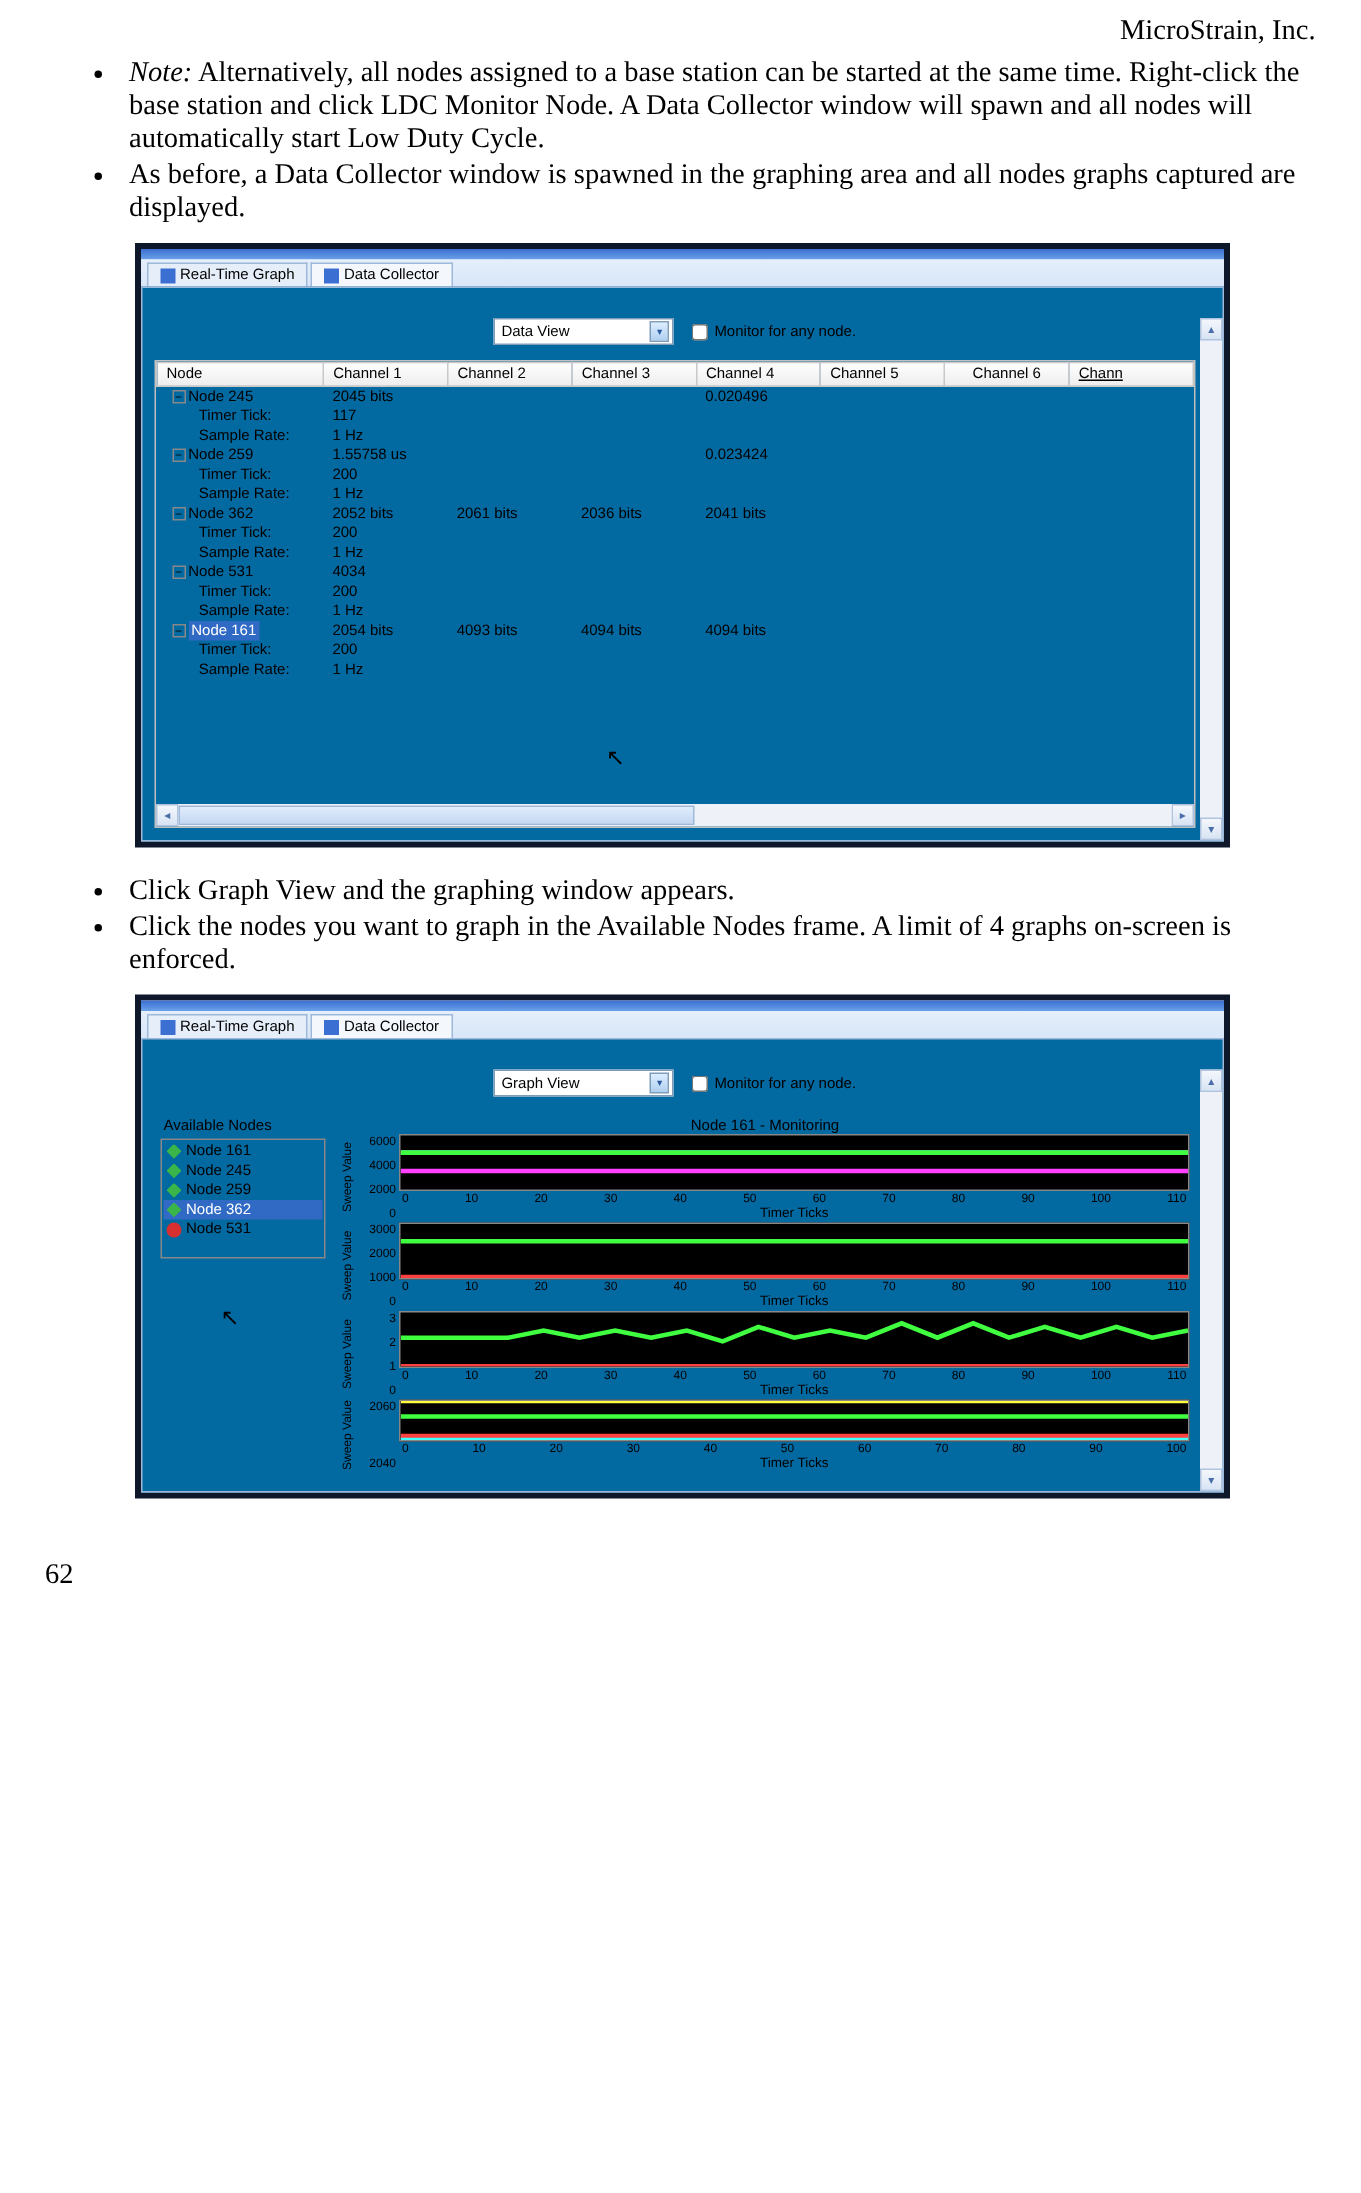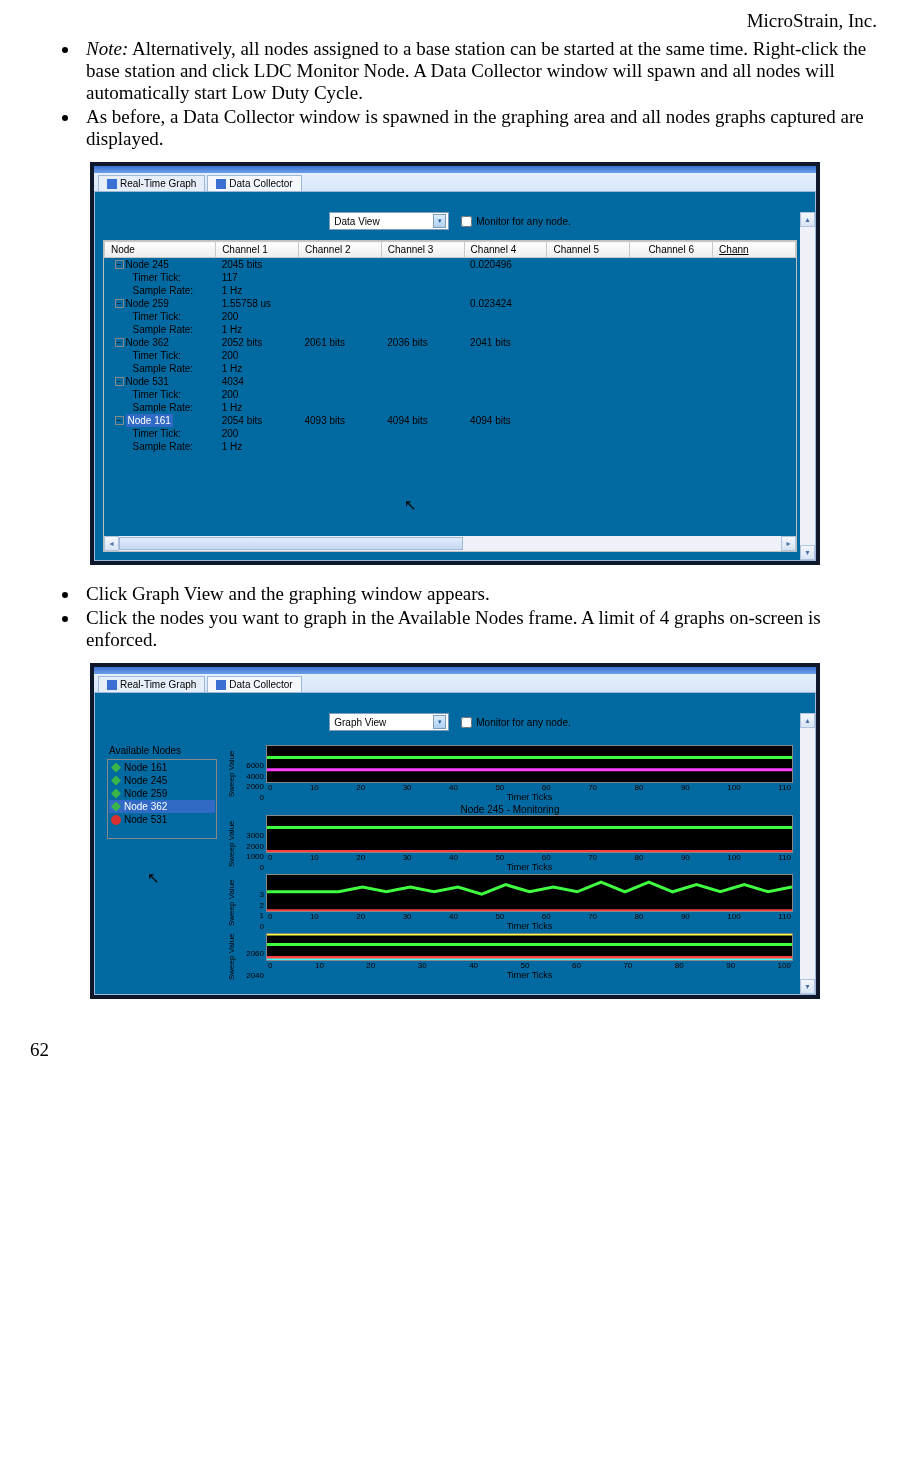--- a/index.html
+++ b/index.html
@@ -47,21 +47,21 @@
   .node-ico.g { background: #39b54a; clip-path: polygon(50% 0, 100% 50%, 50% 100%, 0 50%); }
   .node-ico.r { background: #d83030; border-radius: 50%; }
   .charts { flex: 1; }
   .chart { margin-bottom: 2px; font-family: Tahoma, Arial, sans-serif; font-size: 9px; }
   .chart-title { text-align: center; font-size: 10px; }
   .chart-body { display: flex; align-items: stretch; }
   .y-lab { writing-mode: vertical-rl; transform: rotate(180deg); font-size: 8px; text-align: center; }
   .plot-area { position: relative; flex: 1; }
   .plot { height: 38px; background: #000; border: 1px solid #888; position: relative; overflow: hidden; }
   .plot.tall { height: 28px; }
-  .y-ticks { position: absolute; left: -28px; top: 16px; bottom: 0; width: 26px; font-size: 8px; display: flex; flex-direction: column; justify-content: space-between; text-align: right; }
+  .y-ticks { position: absolute; left: -28px; top: 0; bottom: 0; width: 26px; font-size: 8px; display: flex; flex-direction: column; justify-content: space-between; text-align: right; }
   .x-ticks { display: flex; justify-content: space-between; font-size: 8px; padding: 0 2px; }
   .x-lab { text-align: center; font-size: 9px; }
   svg.line { position: absolute; inset: 0; width: 100%; height: 100%; }
   .footer { text-align: left; font-size: 19px; margin-top: 40px; }
 </style>
 </head>
 <body>
 
 <div class="hdr">MicroStrain, Inc.</div>
 
@@ -342,20 +342,21 @@
             </div>
             <div class="avail-item">
               <span class="node-ico r"></span>
               <span>Node 531</span>
             </div>
           </div>
         <div class="cursor" style="position:relative; left:40px; top:30px;">↖</div>
       </div>
       <div class="charts" id="charts">
           <div class="chart">
+            <div class="chart-title">Node 161 - Monitoring</div>
             <div class="chart-body">
               <div class="y-lab">Sweep Value</div>
               <div class="plot-area" style="margin-left: 30px;">
                 <div class="y-ticks">
                   <div>6000</div>
                   <div>4000</div>
                   <div>2000</div>
                   <div>0</div>
                 </div>
                 <div class="plot">
@@ -378,21 +379,20 @@
                   <div>80</div>
                   <div>90</div>
                   <div>100</div>
                   <div>110</div>
                 </div>
                 <div class="x-lab">Timer Ticks</div>
               </div>
             </div>
           </div>
           <div class="chart">
-            <div class="chart-title">Node 245 - Monitoring</div>
             <div class="chart-body">
               <div class="y-lab">Sweep Value</div>
               <div class="plot-area" style="margin-left: 30px;">
                 <div class="y-ticks">
                   <div>3000</div>
                   <div>2000</div>
                   <div>1000</div>
                   <div>0</div>
                 </div>
                 <div class="plot">

